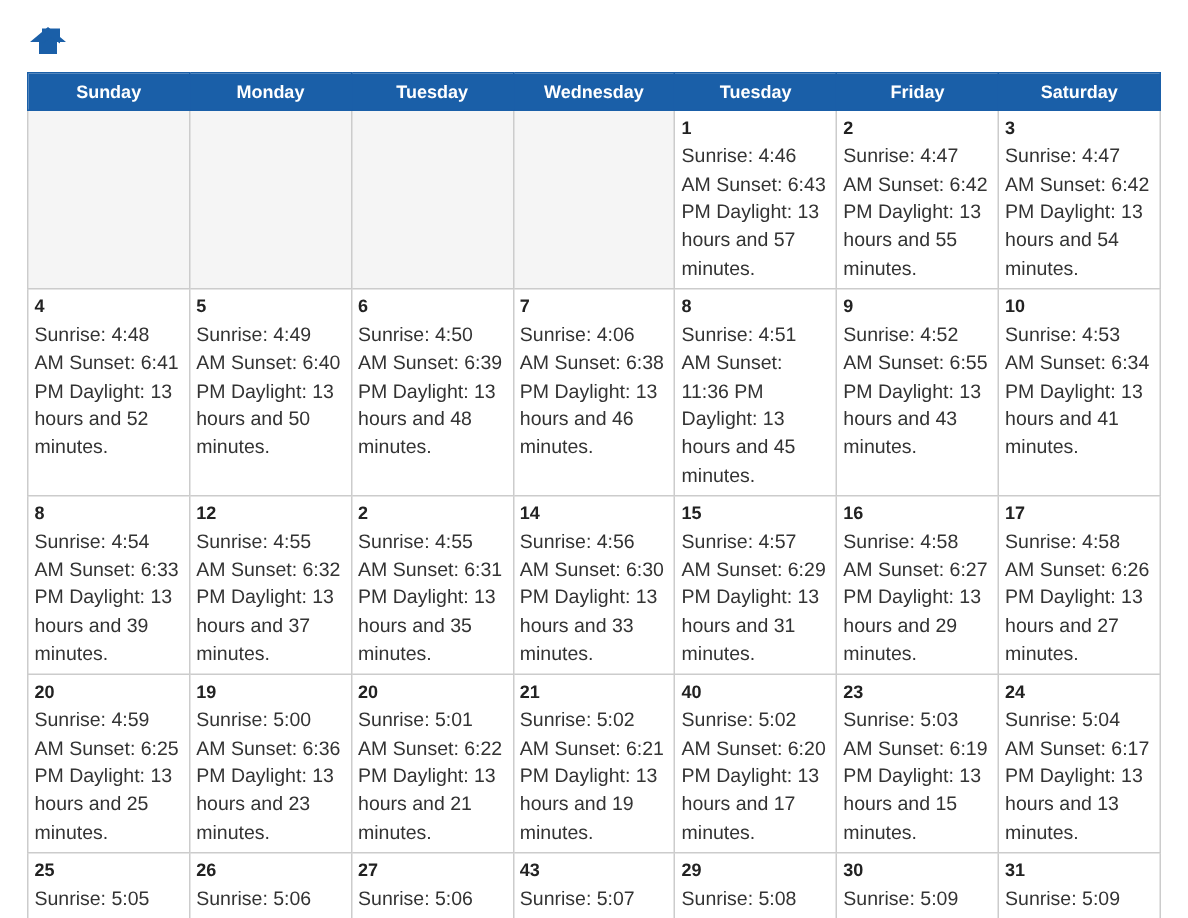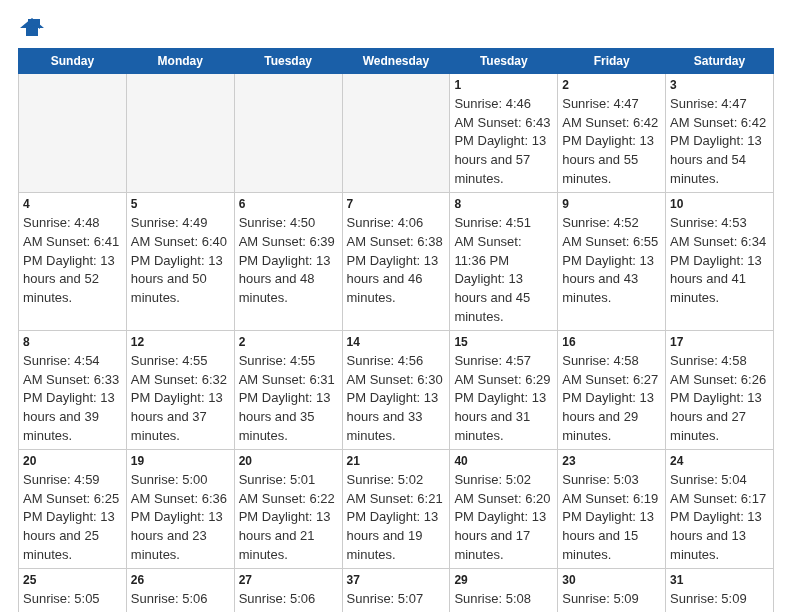--- a/index.html
+++ b/index.html
@@ -328,21 +328,21 @@
 and 9 minutes.</div>
           </td>
           <td>
             <span class="day-number">27</span>
             <div class="day-info">Sunrise: 5:06 AM
 Sunset: 6:13 PM
 Daylight: 13 hours
 and 6 minutes.</div>
           </td>
           <td>
-            <span class="day-number">37</span>
+            <span class="day-number">43</span>
             <div class="day-info">Sunrise: 5:07 AM
 Sunset: 6:12 PM
 Daylight: 13 hours
 and 4 minutes.</div>
           </td>
           <td>
             <span class="day-number">29</span>
             <div class="day-info">Sunrise: 5:08 AM
 Sunset: 6:11 PM
 Daylight: 13 hours

